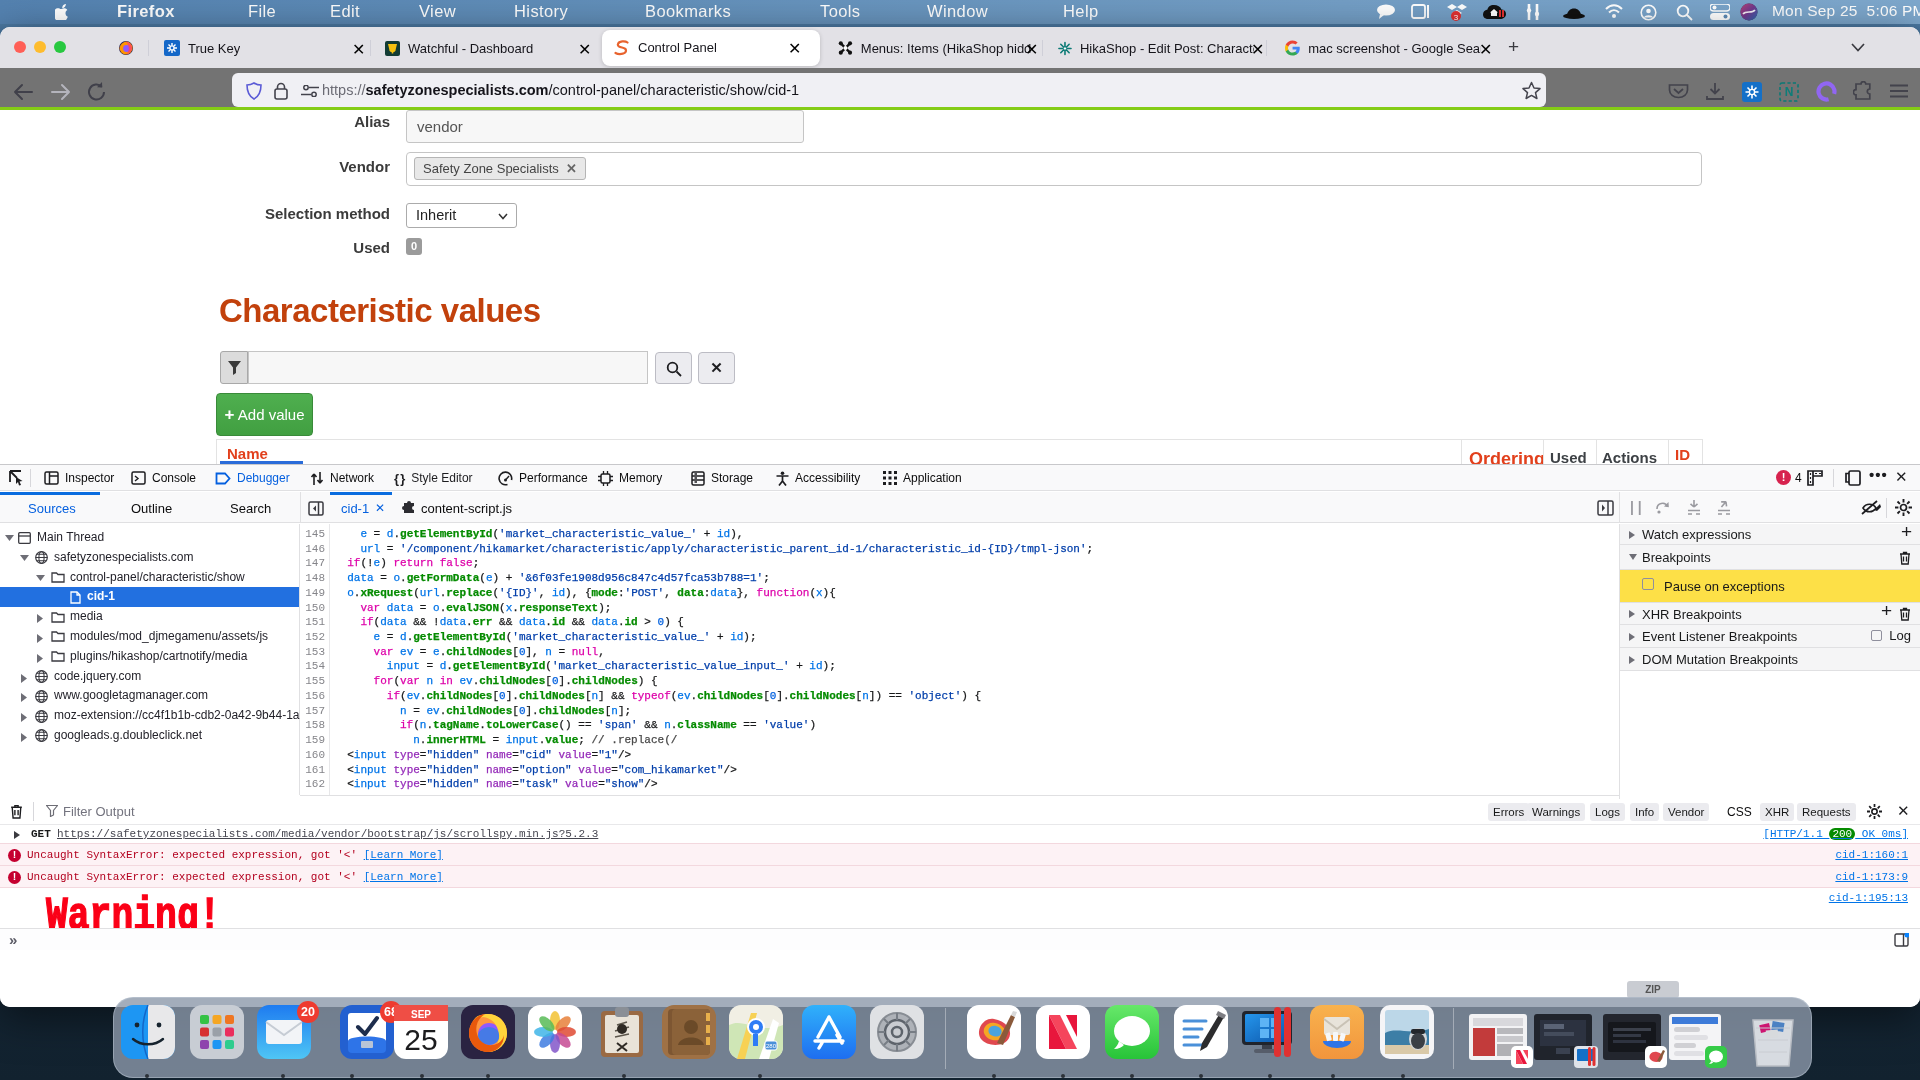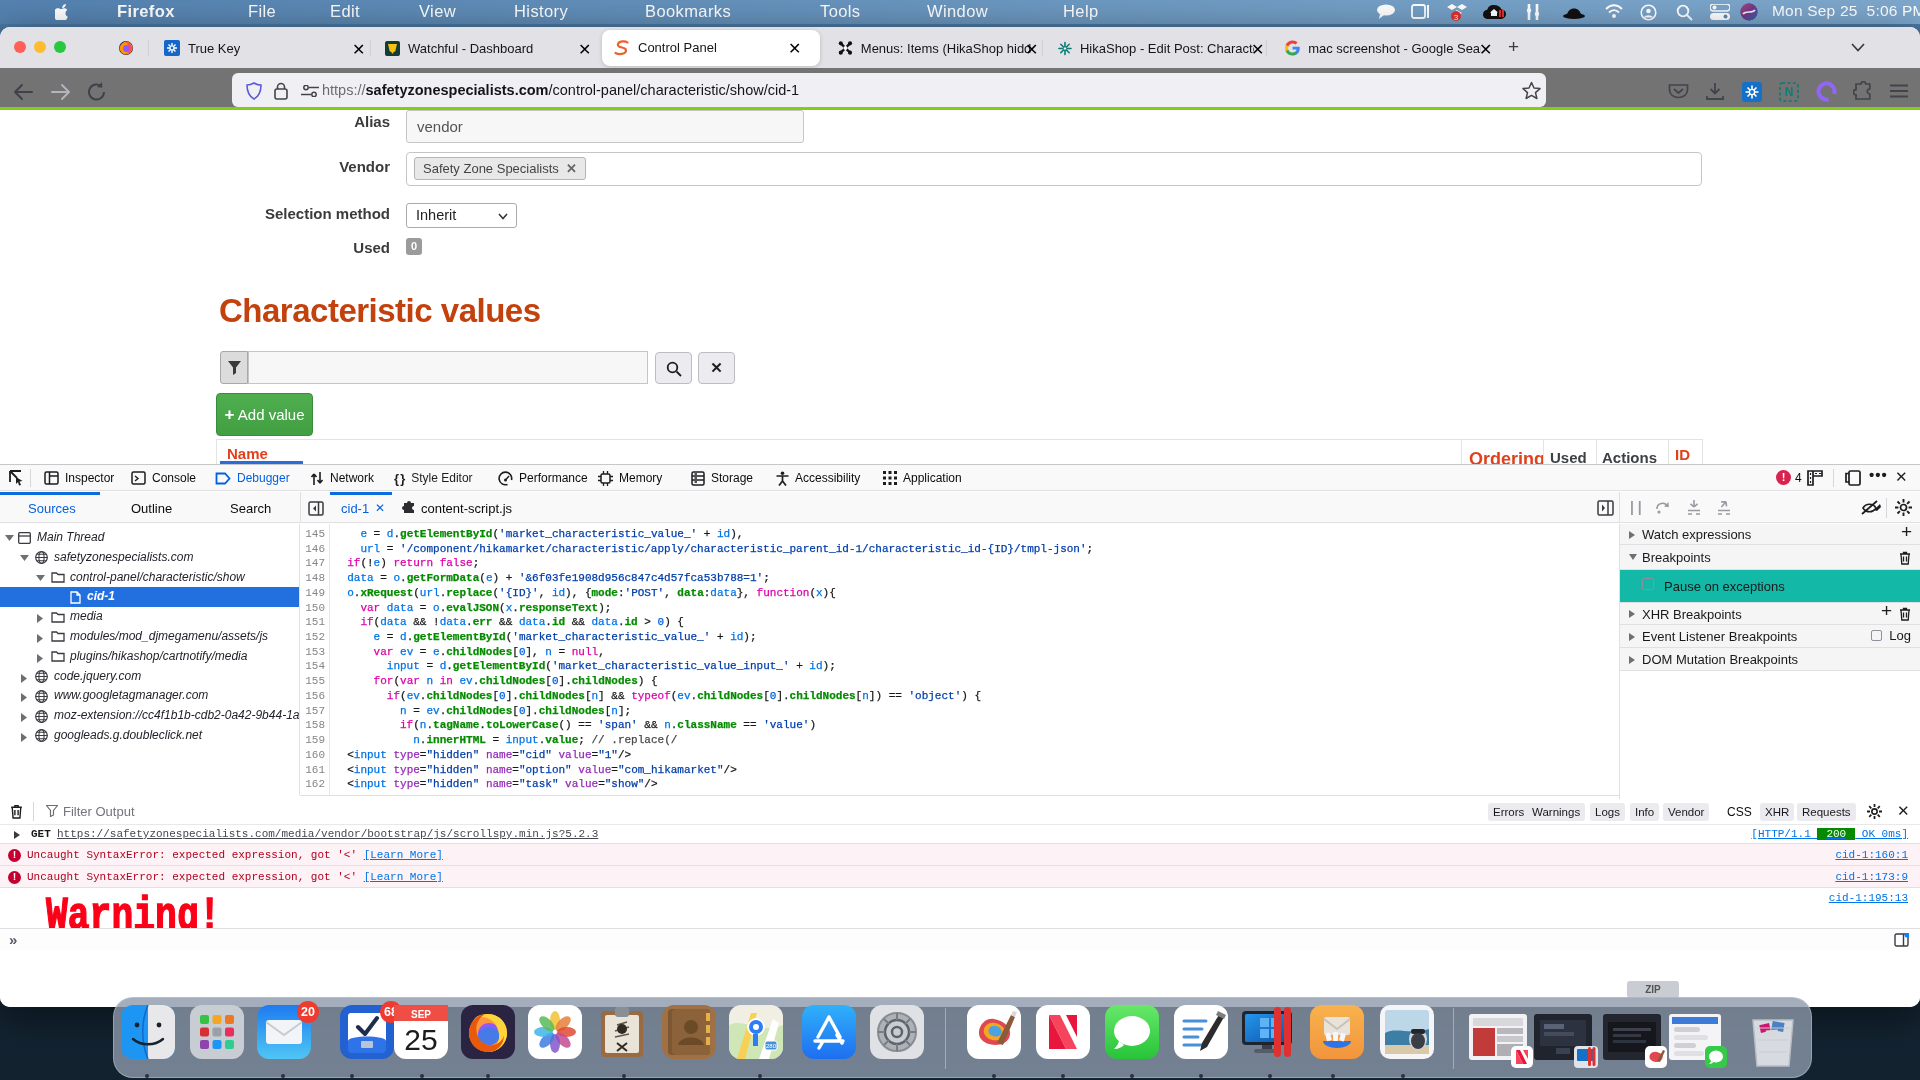--- a/index.html
+++ b/index.html
@@ -29,21 +29,21 @@
 #urlfield { position:absolute; left:232px; top:5px; width:1314px; height:34px;
   background:#f0f0f4; border-radius:6px; }
 
 #page { position:absolute; left:0; top:83px; width:1920px; height:354px; background:#fff; overflow:hidden; }
 .flabel { position:absolute; width:240px; text-align:right; font-weight:bold; font-size:15px; color:#3b3b3b; }
 
 #devtools { position:absolute; left:0; top:437px; width:1920px; height:543px; background:#fff;
   border-top:1px solid #c8c8cb; font-size:12px; color:#0c0c0d; }
 .dtab { position:absolute; top:0; height:26px; display:flex; align-items:center; gap:6px; color:#0c0c0d; }
 mono, .mono { font-family:"Liberation Mono", monospace; }
-.trow { position:relative; height:19.8px;font-style:italic; }
+.trow { position:relative; height:19.8px; }
 .trow > span { position:absolute; top:2px; white-space:nowrap; }
 .trow .car { position:absolute; top:7px; }
 .trow .tic { position:absolute; top:3.5px; }
 #tree { padding-top:4px; }
 i { font-style:normal; }
 #code { -webkit-text-stroke:.25px; }
 
 .k{color:#dd00a9} .v{color:#0074e8} .p{color:#058b00;font-weight:bold}
 .s{color:#003eaa} .n{color:#0060df} .cm{color:#484848}
 .t{color:#0074e8} .at{color:#952bb9}
@@ -596,21 +596,21 @@
       </div>
       <div class="acc" style="height:25px">
         <svg class="ccar" width="8" height="6" viewBox="0 0 8 6">
             <path d="M0 0 H8 L4 6 Z" fill="#6e6e76"></path>
           </svg>
         <span class="lbl">Breakpoints</span>
         <svg class="abs" style="right:9px;top:6px" width="12" height="14" viewBox="0 0 12 14">
             <path d="M1 3 H11 M4.5 3 V1.5 H7.5 V3 M2 3 L2.8 13 H9.2 L10 3 M4.5 5.5 V10.5 M7.5 5.5 V10.5" stroke="#1d1d20" stroke-width="1.3" fill="none"></path>
           </svg>
       </div>
-      <div class="acc" style="height:33px;background:#14b8a6">
+      <div class="acc" style="height:33px;background:#fde047">
         <span class="abs" style="left:22px;top:8px;width:12px;height:12px;border:1.6px solid #8f8f9d;border-radius:2px"></span>
         <span class="lbl" style="left:44px">Pause on exceptions</span>
       </div>
       <div class="acc" style="height:22px">
         <svg class="ccar" width="6" height="8" viewBox="0 0 6 8">
             <path d="M0 0 V8 L6 4 Z" fill="#6e6e76"></path>
           </svg>
         <span class="lbl">XHR Breakpoints</span>
         <span class="abs" style="right:28px;top:-3px;font-size:19px;color:#1d1d20;font-weight:300">+</span>
         <svg class="abs" style="right:9px;top:4px" width="12" height="14" viewBox="0 0 12 14">
@@ -661,21 +661,21 @@
           </svg>
         <span class="abs" style="left:1897px;top:3px;font-size:15px;color:#1d1d20">✕</span>
       </div>
 
       <div class="abs mono" style="left:0;top:25px;width:1920px;height:19px;border-top:1px solid #e8e8ea;font-size:11px;line-height:19px">
         <svg class="abs" style="left:14px;top:6px" width="6" height="8" viewBox="0 0 6 8">
             <path d="M0 0 V8 L6 4 Z" fill="#3a3a40"></path>
           </svg>
         <span class="abs" style="left:31px;font-weight:bold;color:#18191a">GET</span>
         <span class="abs" style="left:57px;color:#464650;text-decoration:underline">https://safetyzonespecialists.com/media/vendor/bootstrap/js/scrollspy.min.js?5.2.3</span>
-        <span class="abs" style="right:12px;color:#0074e8;text-decoration:underline">[HTTP/1.1 <span style="background:#058b00;color:#fff;border-radius:0;padding:0 9px">200</span> OK 0ms]</span>
+        <span class="abs" style="right:12px;color:#0074e8;text-decoration:underline">[HTTP/1.1 <span style="background:#058b00;color:#fff;border-radius:6px;padding:0 3px">200</span> OK 0ms]</span>
       </div>
 
       <div class="abs mono" style="left:0;top:44px;width:1920px;height:22px;background:#fdf2f5;border-top:1px solid #f3d8de;font-size:11px;line-height:22px">
         <span class="abs" style="left:8px;top:4.5px;width:13px;height:13px;background:#c50030;border-radius:50%;color:#fff;font-size:10px;font-weight:bold;text-align:center;line-height:13px">!</span>
         <span class="abs" style="left:27px;color:#b3001e">Uncaught SyntaxError: expected expression, got '&lt;' <span style="color:#0074e8;text-decoration:underline">[Learn More]</span></span>
         <span class="abs" style="right:12px;color:#0074e8;text-decoration:underline">cid-1:160:1</span>
       </div>
       <div class="abs mono" style="left:0;top:66px;width:1920px;height:22px;background:#fdf2f5;border-top:1px solid #f3d8de;font-size:11px;line-height:22px">
         <span class="abs" style="left:8px;top:4.5px;width:13px;height:13px;background:#c50030;border-radius:50%;color:#fff;font-size:10px;font-weight:bold;text-align:center;line-height:13px">!</span>
         <span class="abs" style="left:27px;color:#b3001e">Uncaught SyntaxError: expected expression, got '&lt;' <span style="color:#0074e8;text-decoration:underline">[Learn More]</span></span>

